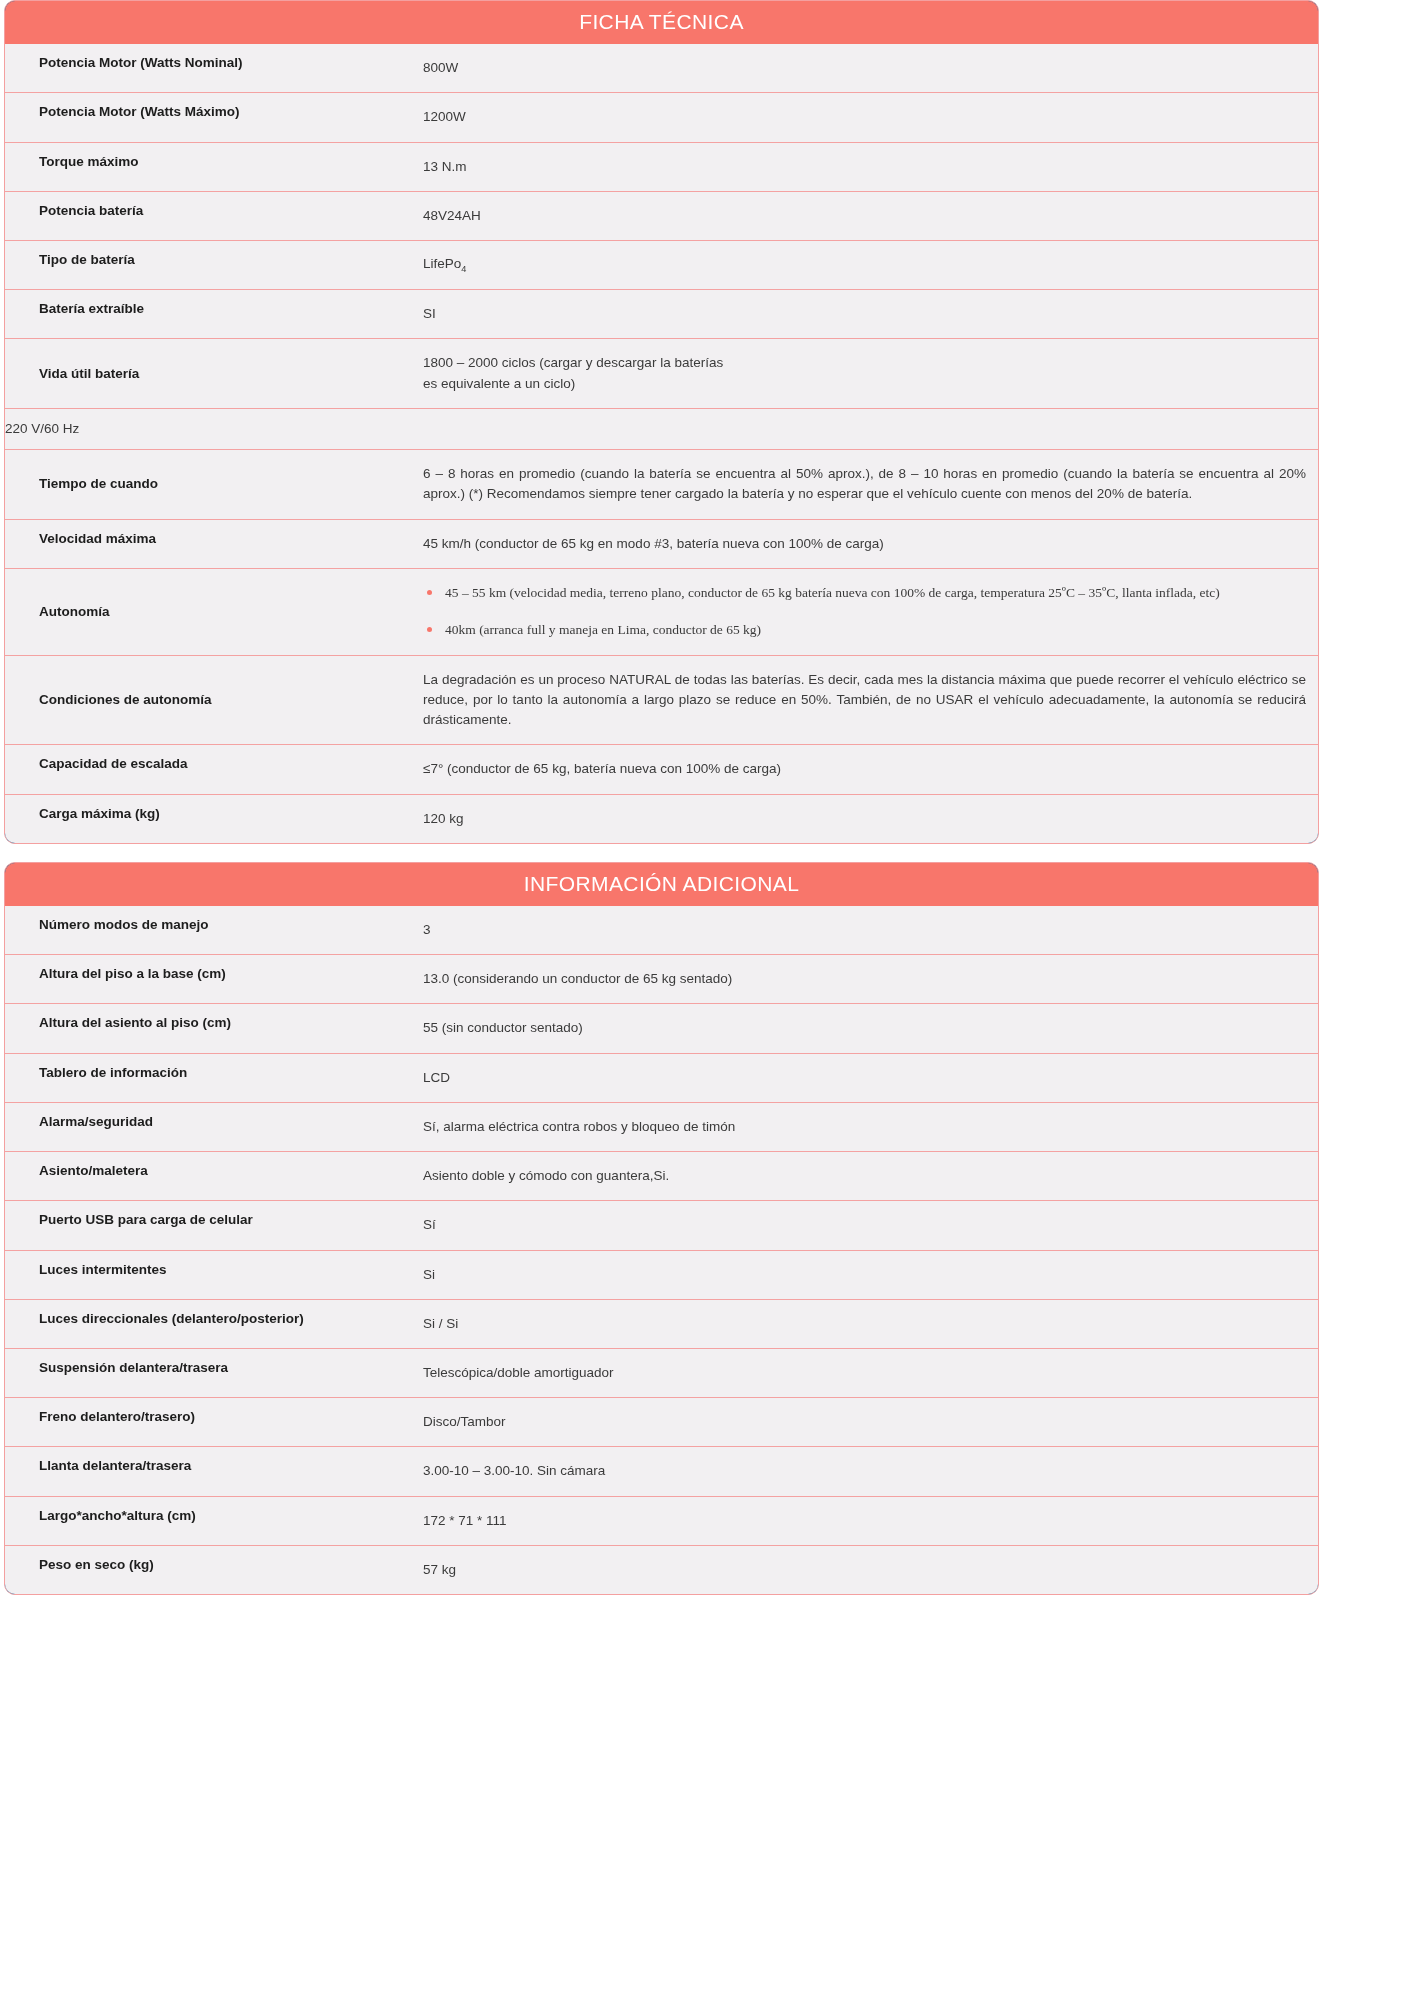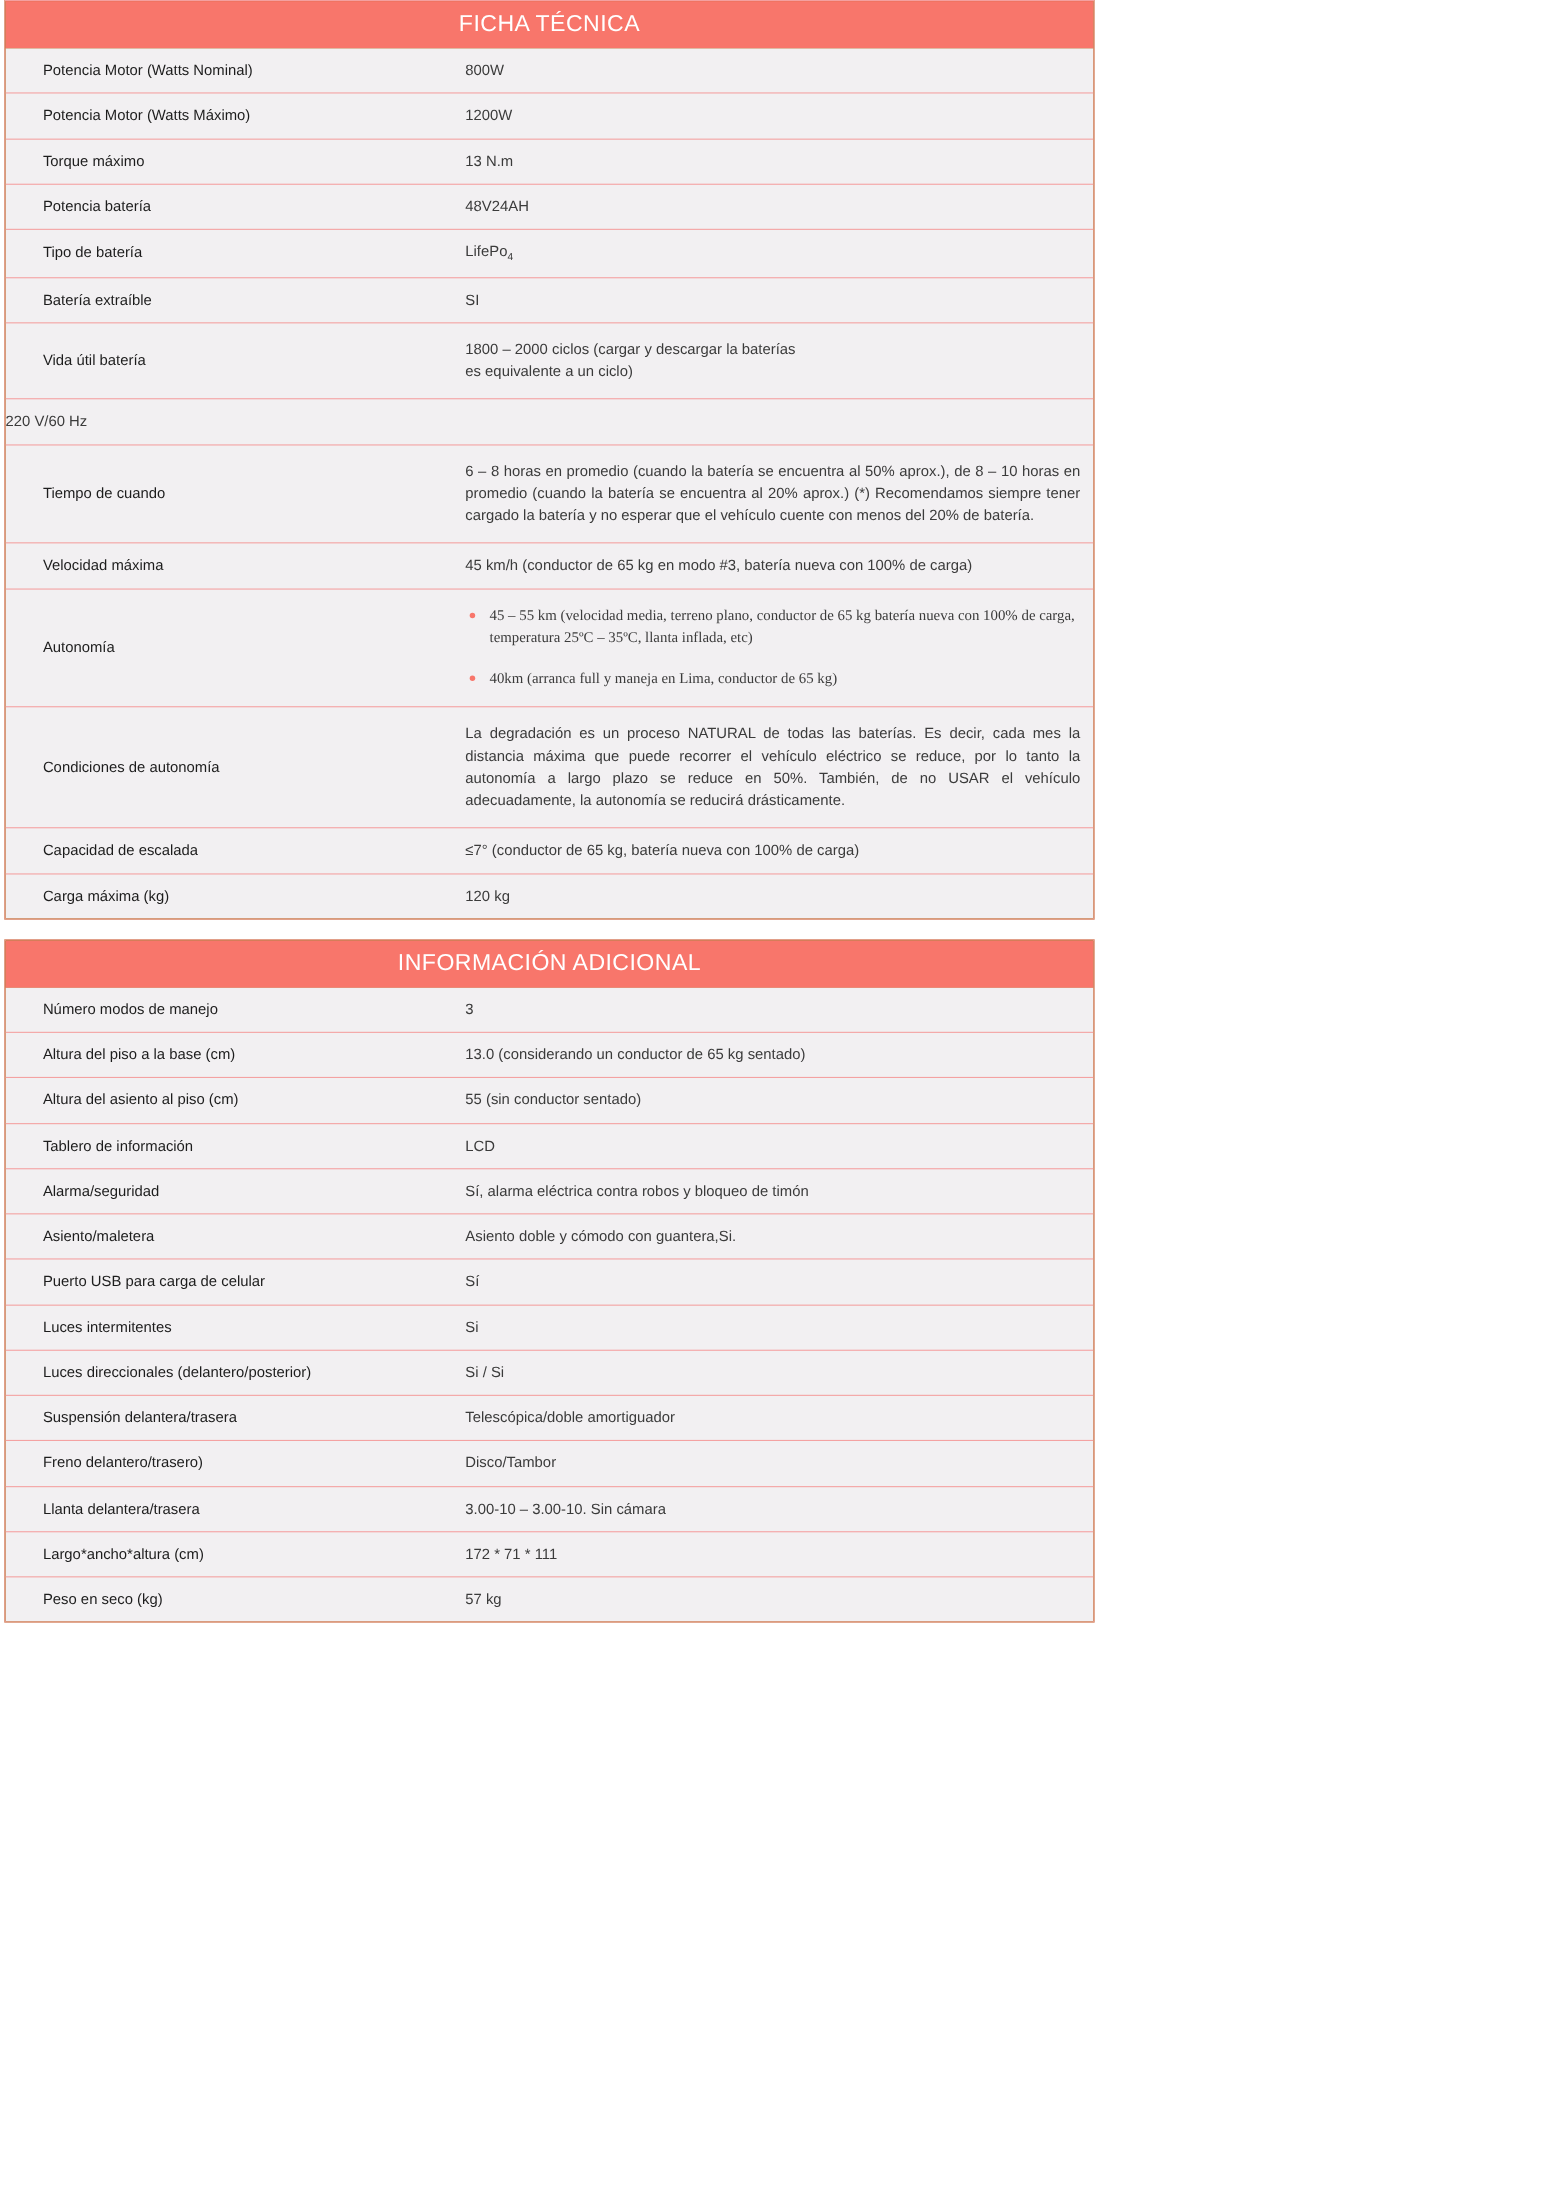--- a/index.html
+++ b/index.html
@@ -14,27 +14,27 @@
     color: #2b2b2b;
     -webkit-font-smoothing: antialiased;
   }
 
   .page {
     width: 1414px;
     box-sizing: border-box;
   }
 
   .spec-card {
-    width: 991px;
+    width: 1315px;
     margin: 0 0 0 4px;
     box-sizing: border-box;
     border: 1px solid #F4A0A0;
-    border-radius: 0;
+    border-radius: 11px;
     overflow: hidden;
-    background: #a16207;
+    background: #0369a1;
   }
 
   .card-gap { height: 18px; }
 
   .card-header {
     background: #F8766B;
     color: #ffffff;
     text-align: center;
     font-size: 21px;
     letter-spacing: 0.4px;
@@ -51,22 +51,22 @@
     border-bottom: 1px solid #F4A2A2;
     padding: 0;
     min-height: 35px;
     box-sizing: border-box;
   }
   .row:last-child { border-bottom: none; }
 
   .row .label {
     flex: 0 0 418px;
     box-sizing: border-box;
-    padding: 10px 12px 10px 34px;
-    font-weight: normal;
+    padding: 10px 12px 20px 34px;
+    font-weight: bold;
     font-size: 13.5px;
     color: #1d1d1d;
     line-height: 1.35;
   }
 
   .row .value {
     flex: 1 1 auto;
     box-sizing: border-box;
     padding: 10px 12px 10px 0;
     font-size: 13.5px;

